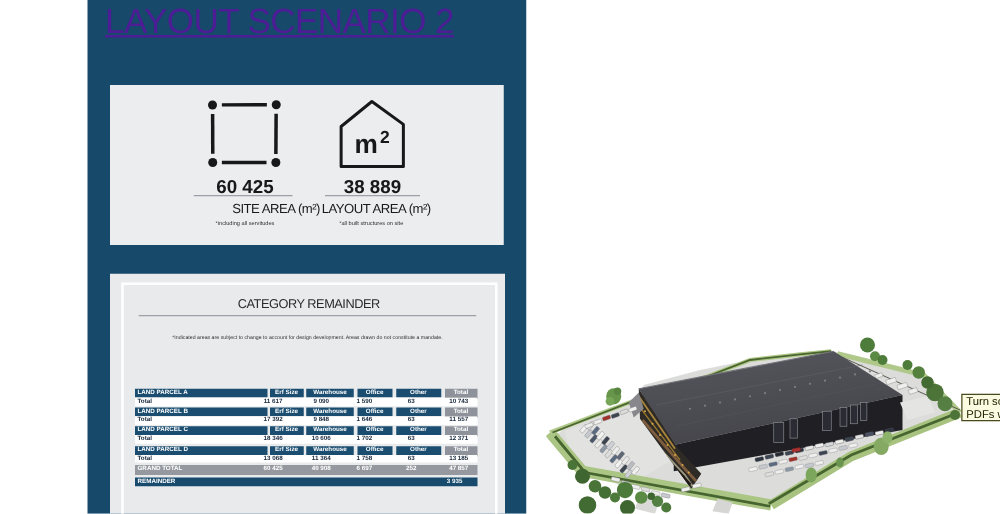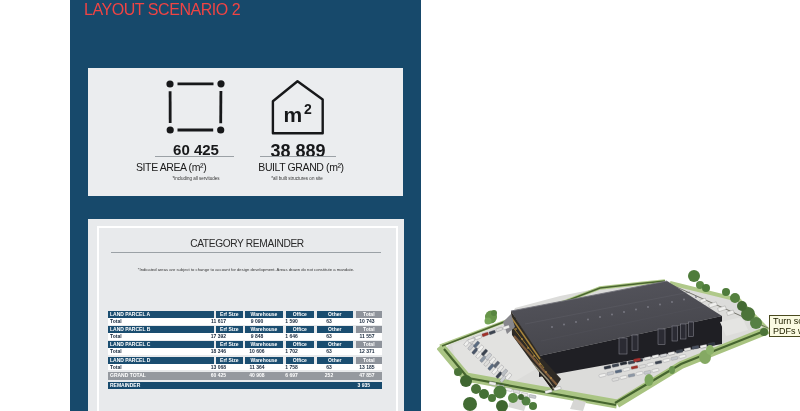--- a/index.html
+++ b/index.html
@@ -5,21 +5,21 @@
   html,body{margin:0;padding:0;}
   body{width:800px;height:411px;overflow:hidden;position:relative;background:#ffffff;
        font-family:"Liberation Sans", sans-serif;}
   .abs{position:absolute;}
 </style>
 </head>
 <body>
 
 <div class="abs" style="left:70px;top:0;width:351px;height:411px;background:#17496b;"></div>
 
-<div class="abs" style="left:84px;top:1px;width:345px;font-size:16px;letter-spacing:-0.45px;color:#ef4444;">LAYOUT SCENARIO 2</div>
+<div class="abs" style="left:84px;top:1px;width:345px;font-size:28px;letter-spacing:-0.45px;color:#4c1d95;text-decoration:underline;">LAYOUT SCENARIO 2</div>
 
 <div class="abs" style="left:88px;top:68px;width:315px;height:128px;background:#ebedef;"></div>
 
 <svg class="abs" style="left:165px;top:79px;" width="61" height="58" viewBox="0 0 61 58">
   <g fill="#17181a" stroke="none">
     <circle cx="5" cy="5" r="3.6"></circle>
       <circle cx="56" cy="4.8" r="3.6"></circle>
     <circle cx="5.2" cy="51" r="3.6"></circle>
       <circle cx="55.7" cy="51" r="3.6"></circle>
   </g>
@@ -28,35 +28,35 @@
     <line x1="12.5" y1="51" x2="48.2" y2="51"></line>
     <line x1="5.1" y1="12.2" x2="5.2" y2="44"></line>
     <line x1="55.9" y1="12" x2="55.7" y2="44.2"></line>
   </g>
 </svg>
 
 <div class="abs" style="left:146px;top:141px;width:100px;text-align:center;font-size:15px;font-weight:bold;color:#17181a;">60 425</div>
 
 <div class="abs" style="left:155px;top:156px;width:79px;height:1px;background:#9ba1a6;"></div>
 
-<div class="abs" style="left:136px;top:161px;width:120px;text-align:left;font-size:10.5px;letter-spacing:-0.4px;color:#1a1a1a;">SITE AREA (m²)</div>
+<div class="abs" style="left:136px;top:161px;width:120px;text-align:right;font-size:10.5px;letter-spacing:-0.4px;color:#1a1a1a;">SITE AREA (m²)</div>
 
 <div class="abs" style="left:146px;top:176px;width:100px;text-align:center;font-size:4.5px;color:#333;">*including all servitudes</div>
 
 <svg class="abs" style="left:271px;top:79px;" width="54" height="58" viewBox="0 0 54 58">
   <path d="M26.5 2.2 L51.7 20.5 L51.7 54.2 L1.9 54.2 L1.9 22.2 Z" fill="none" stroke="#17181a" stroke-width="2.4" stroke-linejoin="round"></path>
   <text x="12.5" y="43" font-size="21" font-weight="bold" fill="#17181a" font-family="Liberation Sans, sans-serif">m</text>
   <text x="33" y="35" font-size="14" font-weight="bold" fill="#17181a" font-family="Liberation Sans, sans-serif">2</text>
 </svg>
 
-<div class="abs" style="left:248px;top:141px;width:100px;text-align:center;font-size:18px;font-weight:bold;color:#17181a;">38 889</div>
+<div class="abs" style="left:248px;top:141px;width:100px;text-align:center;font-size:15px;font-weight:bold;color:#17181a;">38 889</div>
 
 <div class="abs" style="left:260px;top:156px;width:76px;height:1px;background:#9ba1a6;"></div>
 
-<div class="abs" style="left:241px;top:161px;width:120px;text-align:center;font-size:10.5px;letter-spacing:-0.4px;color:#1a1a1a;">BUILT GRAND (m²)</div>
+<div class="abs" style="left:241px;top:161px;width:120px;text-align:center;font-size:10.5px;letter-spacing:-0.4px;color:#1a1a1a;">LAYOUT AREA (m²)</div>
 
 <div class="abs" style="left:247px;top:176px;width:100px;text-align:center;font-size:4.5px;color:#333;">*all built structures on site</div>
 
 <div class="abs" style="left:88px;top:219px;width:316px;height:192px;background:#e8eaec;"></div>
 
 <div class="abs" style="left:97px;top:226px;width:297px;height:200px;border:2px solid #ffffff;"></div>
 
 <div class="abs" style="left:117px;top:238px;width:260px;text-align:center;font-size:10.2px;letter-spacing:-0.35px;color:#2a2a2a;">CATEGORY REMAINDER</div>
 
 <div class="abs" style="left:111px;top:252px;width:270px;height:1px;background:#9ba1a6;"></div>

